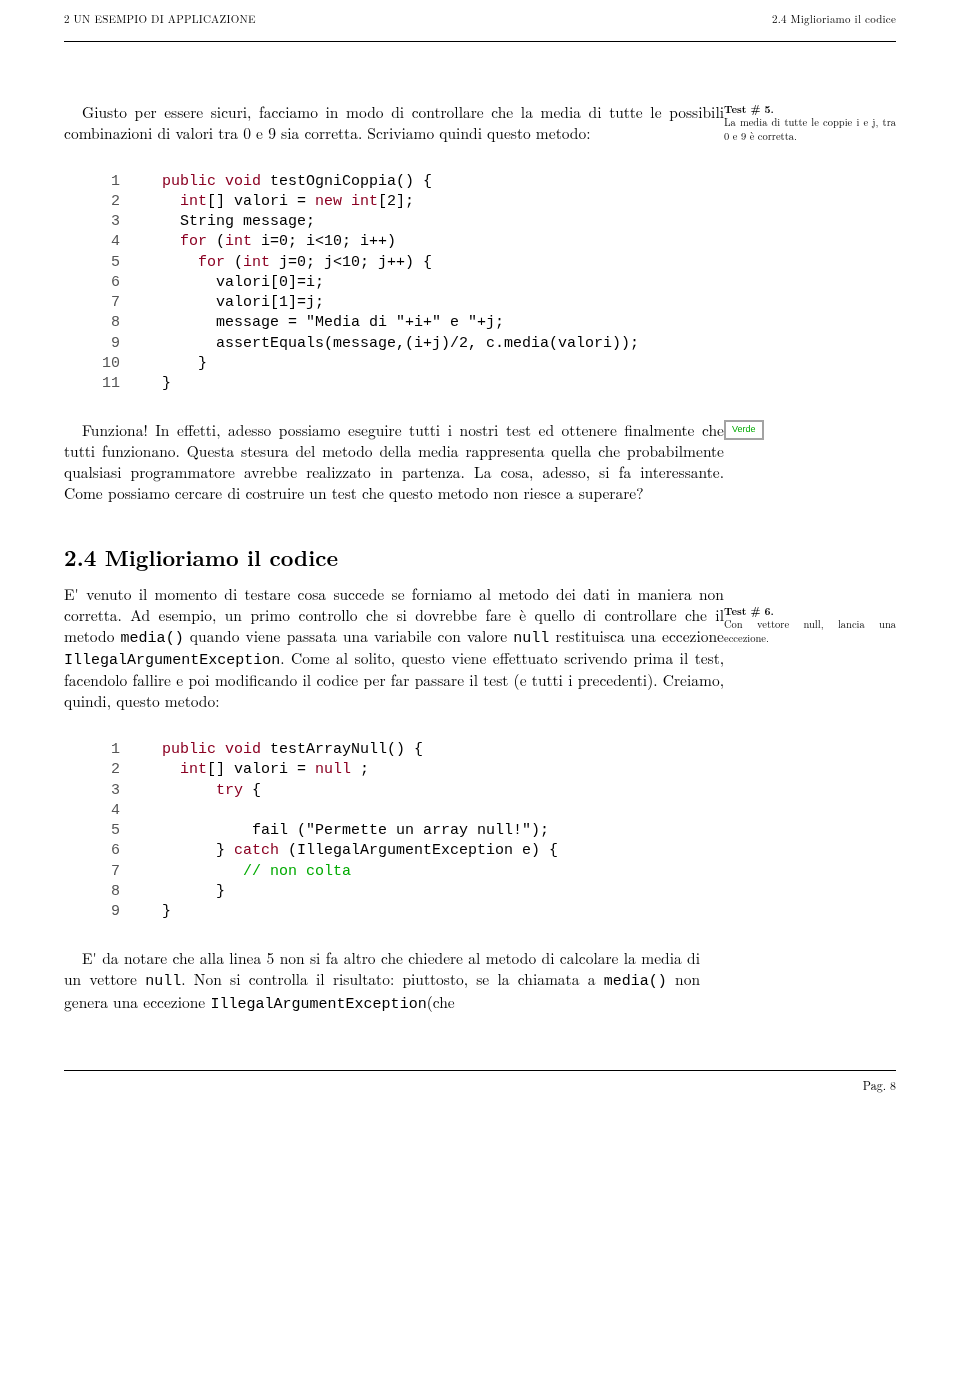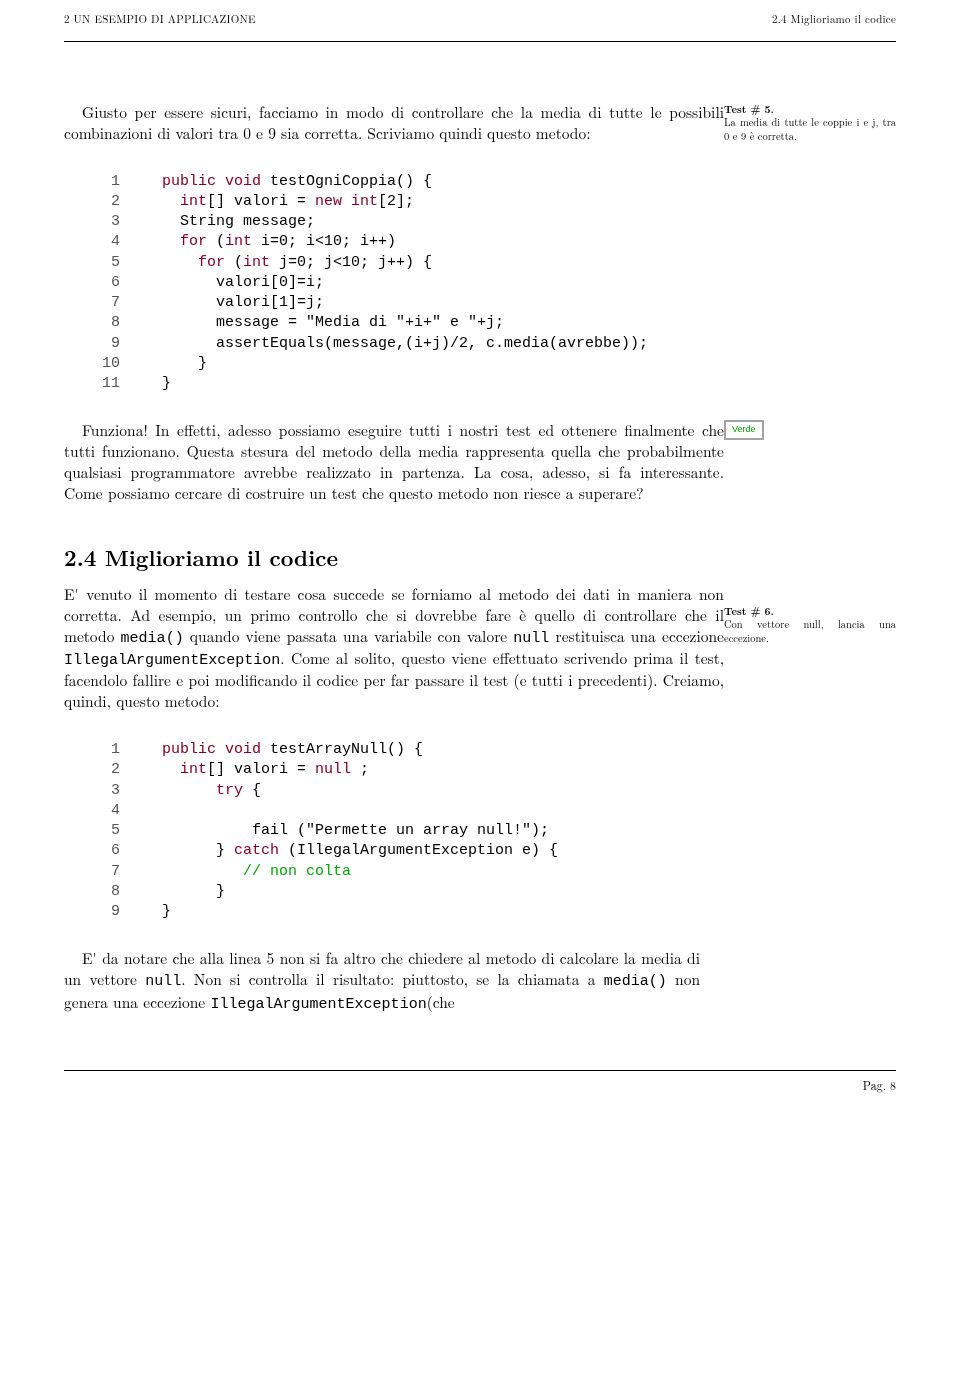--- a/index.html
+++ b/index.html
@@ -136,21 +136,21 @@
     <div class="line">
         <span class="ln">7</span>
         <span class="code">        <span>valori[1]=j;</span></span>
       </div>
     <div class="line">
         <span class="ln">8</span>
         <span class="code">        <span>message = "Media di "+i+" e "+j;</span></span>
       </div>
     <div class="line">
         <span class="ln">9</span>
-        <span class="code">        <span>assertEquals(message,(i+j)/2, c.media(avrebbe));</span></span>
+        <span class="code">        <span>assertEquals(message,(i+j)/2, c.media(valori));</span></span>
       </div>
     <div class="line">
         <span class="ln">10</span>
         <span class="code">      <span>}</span></span>
       </div>
     <div class="line">
         <span class="ln">11</span>
         <span class="code">  <span>}</span></span>
       </div>
   </div>

